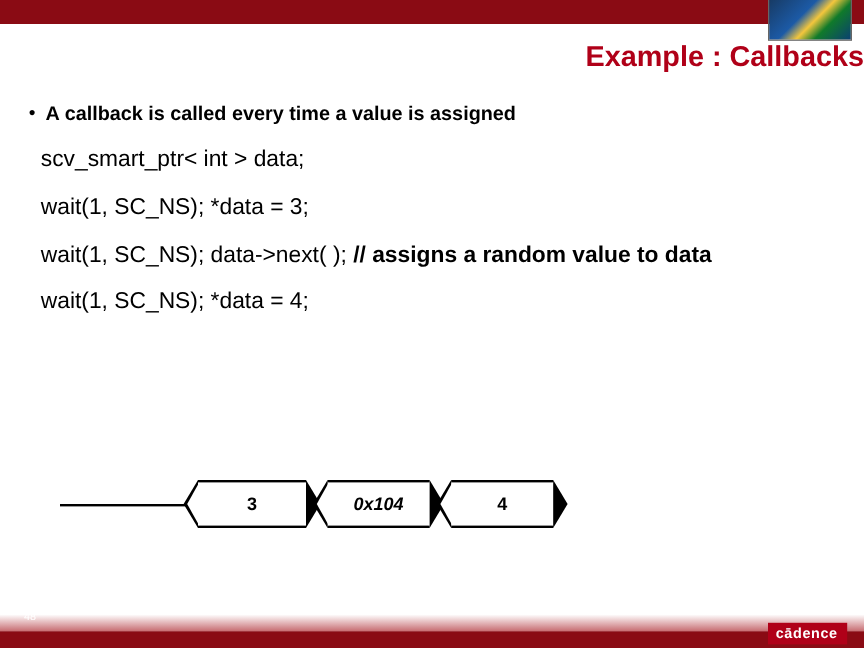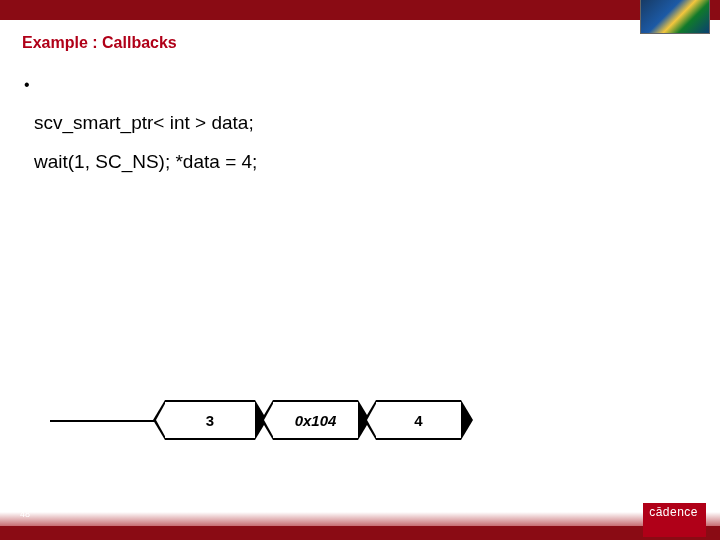--- a/index.html
+++ b/index.html
@@ -22,24 +22,25 @@
     position: absolute;
     right: 10px;
     top: -2px;
     width: 70px;
     height: 36px;
     background: linear-gradient(135deg, #173a63 0%, #1c5aa6 40%, #f3c63d 55%, #107a2a 70%, #0a3f72 100%);
     border: 1px solid #666;
     box-sizing: border-box;
   }
   .title {
-    font-size: 16px;
+    font-size: 24px;
     font-weight: bold;
     color: #b00018;
     margin: 14px 0 0 22px;
+    text-align: right;
   }
   .content {
     margin: 22px 24px 0 24px;
     font-size: 16.5px;
     color: #000;
     line-height: 1.35;
   }
   .bullet-row {
     display: flex;
     margin-bottom: 14px;
@@ -154,41 +155,46 @@
     z-index: 2;
   }
   .brand {
     position: absolute;
     right: 14px;
     bottom: 3px;
     z-index: 2;
     background: #b00018;
     color: #fff;
     font-size: 12px;
-    font-weight: normal;
-    padding: 2px 8px 18px 6px;
+    font-weight: bold;
+    padding: 2px 8px 2px 6px;
     letter-spacing: 0.5px;
     font-family: Arial, sans-serif;
   }
 </style>
 </head>
 <body>
 
 <div class="topbar">
   <div class="topbar-logo"></div>
 </div>
 
 <div class="title">Example : Callbacks</div>
 
 <div class="content">
   <div class="bullet-row">
     <div class="bullet-dot">•</div>
+    <div class="bullet-text">A callback is called every time a value is assigned</div>
   </div>
 
   <div class="code-line">scv_smart_ptr&lt; int &gt; data;</div>
+  <div class="code-line">wait(1, SC_NS); *data = 3;</div>
+  <div class="code-line">
+    <span>wait(1, SC_NS); data-&gt;next( ); </span><span class="bold">// assigns a random value to data</span>
+  </div>
   <div class="code-line">wait(1, SC_NS); *data = 4;</div>
 </div>
 
 <div class="wave-area">
   <div class="lead-line"></div>
   <div class="hex-row">
     <div class="hex-cell hex1">
       <span class="inner-left"></span>
         <span class="inner-right"></span>
       <span>3</span>

